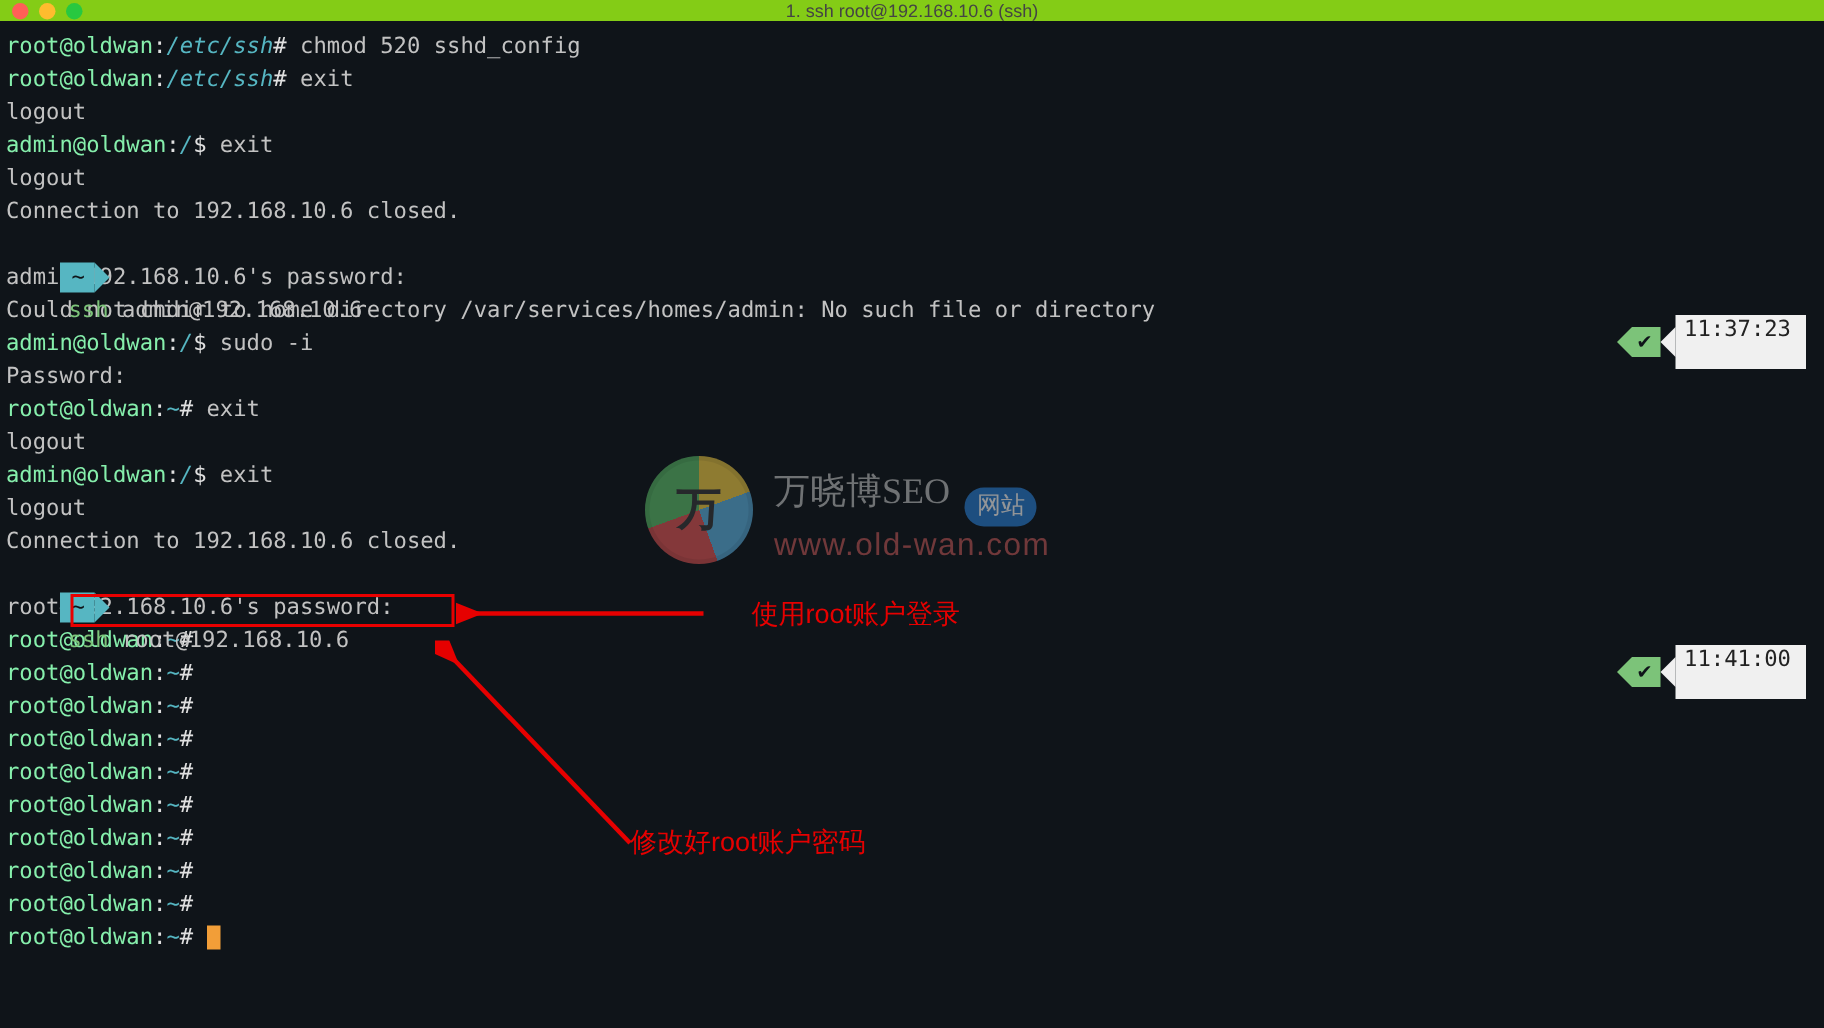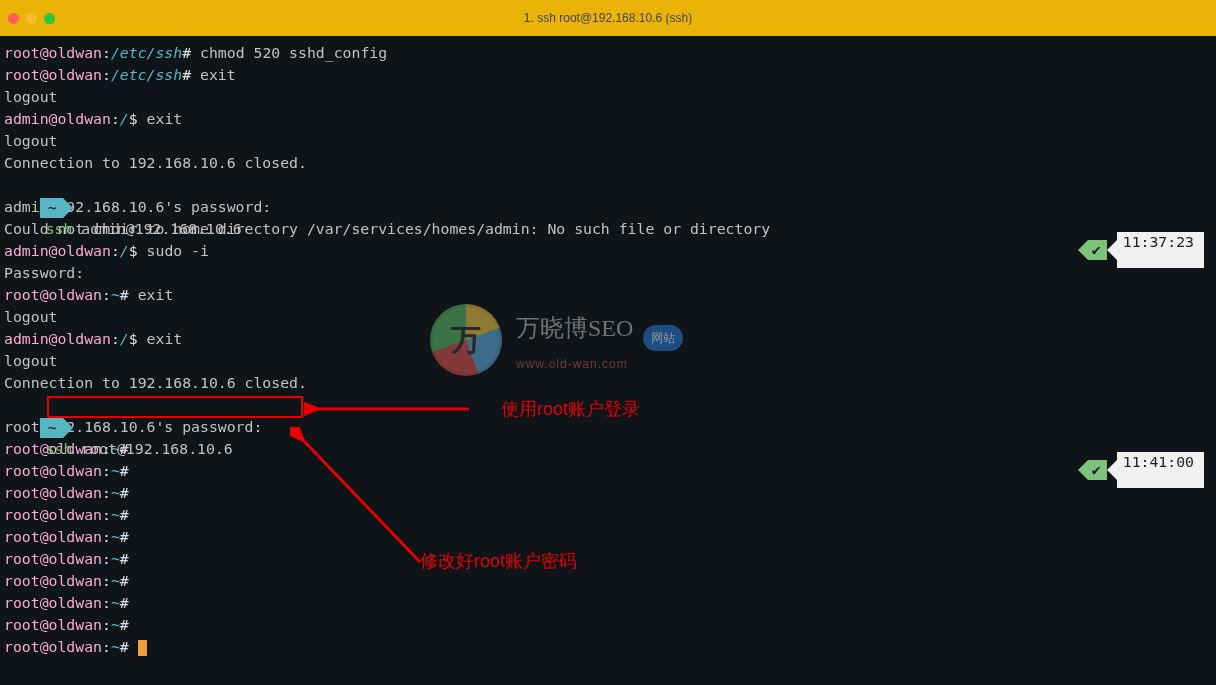--- a/index.html
+++ b/index.html
@@ -8,22 +8,22 @@
     font-size: 14.8px;
     line-height: 22px;
     background: #0f1419;
     color: #e8e8e8;
     width: 1216px;
     height: 685px;
     overflow: hidden;
     position: relative;
   }
   .titlebar {
-    height: 36px;
-    background: #eab308;
+    height: 14px;
+    background: #84cc16;
     display: flex;
     align-items: center;
     position: relative;
     font-family: -apple-system, "Helvetica Neue", sans-serif;
     font-size: 12px;
     color: #444;
   }
   .traffic-lights {
     display: flex;
     gap: 7px;
@@ -38,21 +38,21 @@
     position: absolute;
     left: 0; right: 0;
     text-align: center;
     pointer-events: none;
   }
   .term {
     padding: 6px 4px 4px 4px;
     position: relative;
   }
   .line { white-space: pre; height: 22px; }
-  .c-yellow { color: #f9a8d4; margin-top: 37px; }
+  .c-yellow { color: #86efac; margin-top: 37px; }
   .c-white  { color: #e0e0e0; }
   .c-cyan   { color: #56b6c2; font-style: italic; }
   .c-green  { color: #7cc379; }
   .c-dim    { color: #c2c2c2; }
 
   .powerline {
     display: inline-flex;
     align-items: center;
     height: 20px;
     vertical-align: middle;
@@ -144,22 +144,22 @@
   }
   .wm-circle {
     width: 72px; height: 72px; border-radius: 50%;
     background: conic-gradient(#f7d046 0 70deg,#5fb6e5 70deg 160deg,#e45656 160deg 250deg,#5fc26c 250deg 360deg);
     display:flex; align-items:center; justify-content:center;
     color:#3a3a3a; font-size:30px; font-weight:bold;
     box-shadow: inset 0 0 0 3px rgba(0,0,0,0.08);
   }
   .wm-text { margin-left: 14px; }
   .wm-line1 { font-size: 24px; color: #bfbfbf; display:flex; align-items:center; gap:10px;font-family:Liberation Serif, serif;}
-  .wm-badge { background:#2a7fd4; color:#fff; font-size:12px; padding:2px 8px; border-radius:13px;margin-top:20px;}
-  .wm-line2 { font-size: 12px; color: #c05656; letter-spacing: 1px; margin-top:2px;}
+  .wm-badge { background:#2a7fd4; color:#fff; font-size:16px; padding:2px 8px; border-radius:13px;margin-top:20px;}
+  .wm-line2 { font-size: 21px; color: #c05656; letter-spacing: 1px; margin-top:2px;}
 </style>
 </head>
 <body>
 
 <div class="titlebar">
   <div class="traffic-lights">
     <span class="tl tl-close"></span>
     <span class="tl tl-min"></span>
     <span class="tl tl-max"></span>
   </div>

